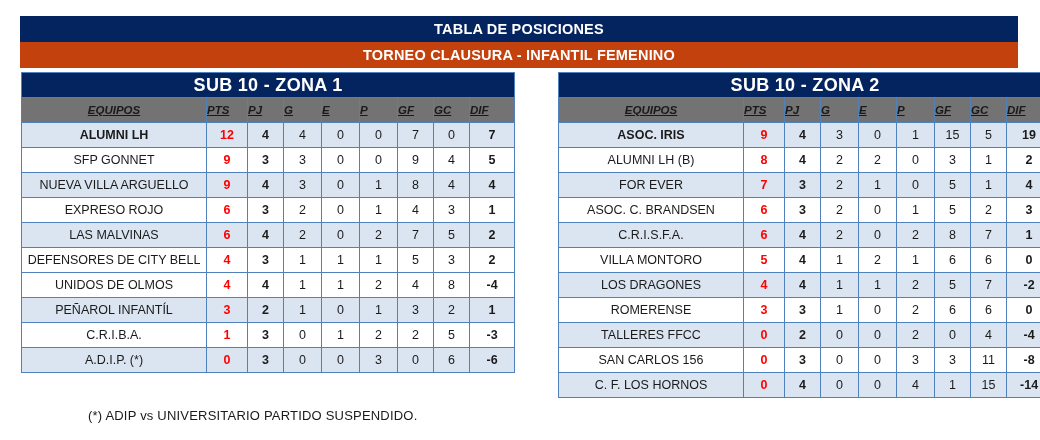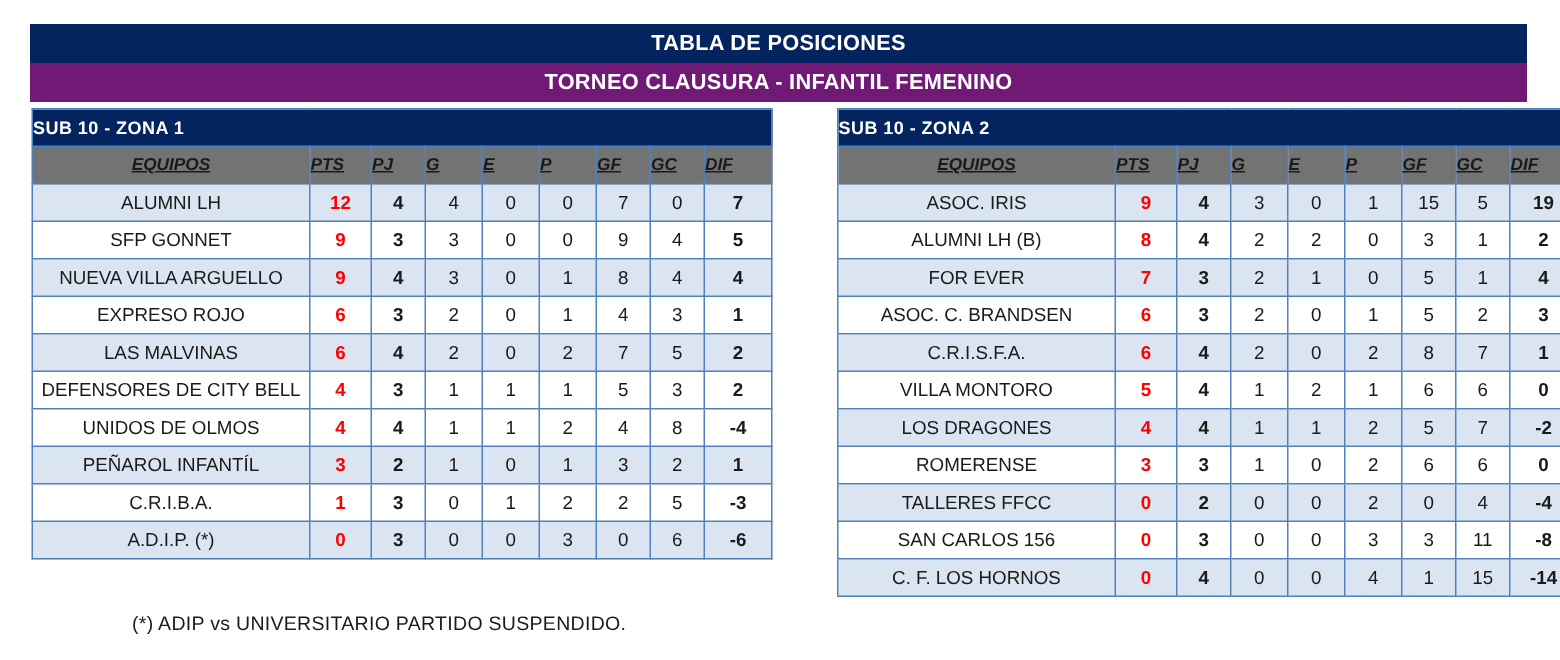--- a/index.html
+++ b/index.html
@@ -28,21 +28,21 @@
     color: #ffffff;
     font-size: 14.5px;
     font-weight: bold;
     letter-spacing: 0.2px;
     display: flex;
     align-items: center;
     justify-content: center;
   }
   .banner-sub {
     height: 26px;
-    background: #701a75;
+    background: #c2410c;
     color: #ffffff;
     font-size: 14.5px;
     font-weight: bold;
     letter-spacing: 0.2px;
     display: flex;
     align-items: center;
     justify-content: center;
   }
 
   
@@ -65,22 +65,23 @@
   .zone-table td, .zone-table th {
     border: 1px solid #4f81bd;
     padding: 0;
     height: 24px;
     vertical-align: middle;
   }
 
   .title-cell {
     background: #04245f;
     color: #ffffff;
-    font-size: 12px;
-    font-weight: bold;
+    font-size: 18px;
+    font-weight: bold;
+    text-align: center;
     letter-spacing: 0.3px;
     height: 25px;
     border: 1px solid #04245f;
   }
 
   .hdr-row td {
     background: #737373;
     font-size: 11.5px;
     font-style: italic;
     font-weight: bold;
@@ -94,21 +95,21 @@
   .row-alt td { background: #dbe5f1; }
   .row-plain td { background: #ffffff; }
 
   .team-cell {
     text-align: center;
     font-size: 12.5px;
     color: #1a1a1a;
     padding: 0 4px;
     white-space: nowrap;
   }
-  .team-cell.lead { font-weight: normal; }
+  .team-cell.lead { font-weight: bold; }
 
   .pts-cell {
     text-align: center;
     color: #ff0000;
     font-weight: bold;
     font-size: 12.5px;
   }
   .pj-cell {
     text-align: center;
     font-weight: bold;

